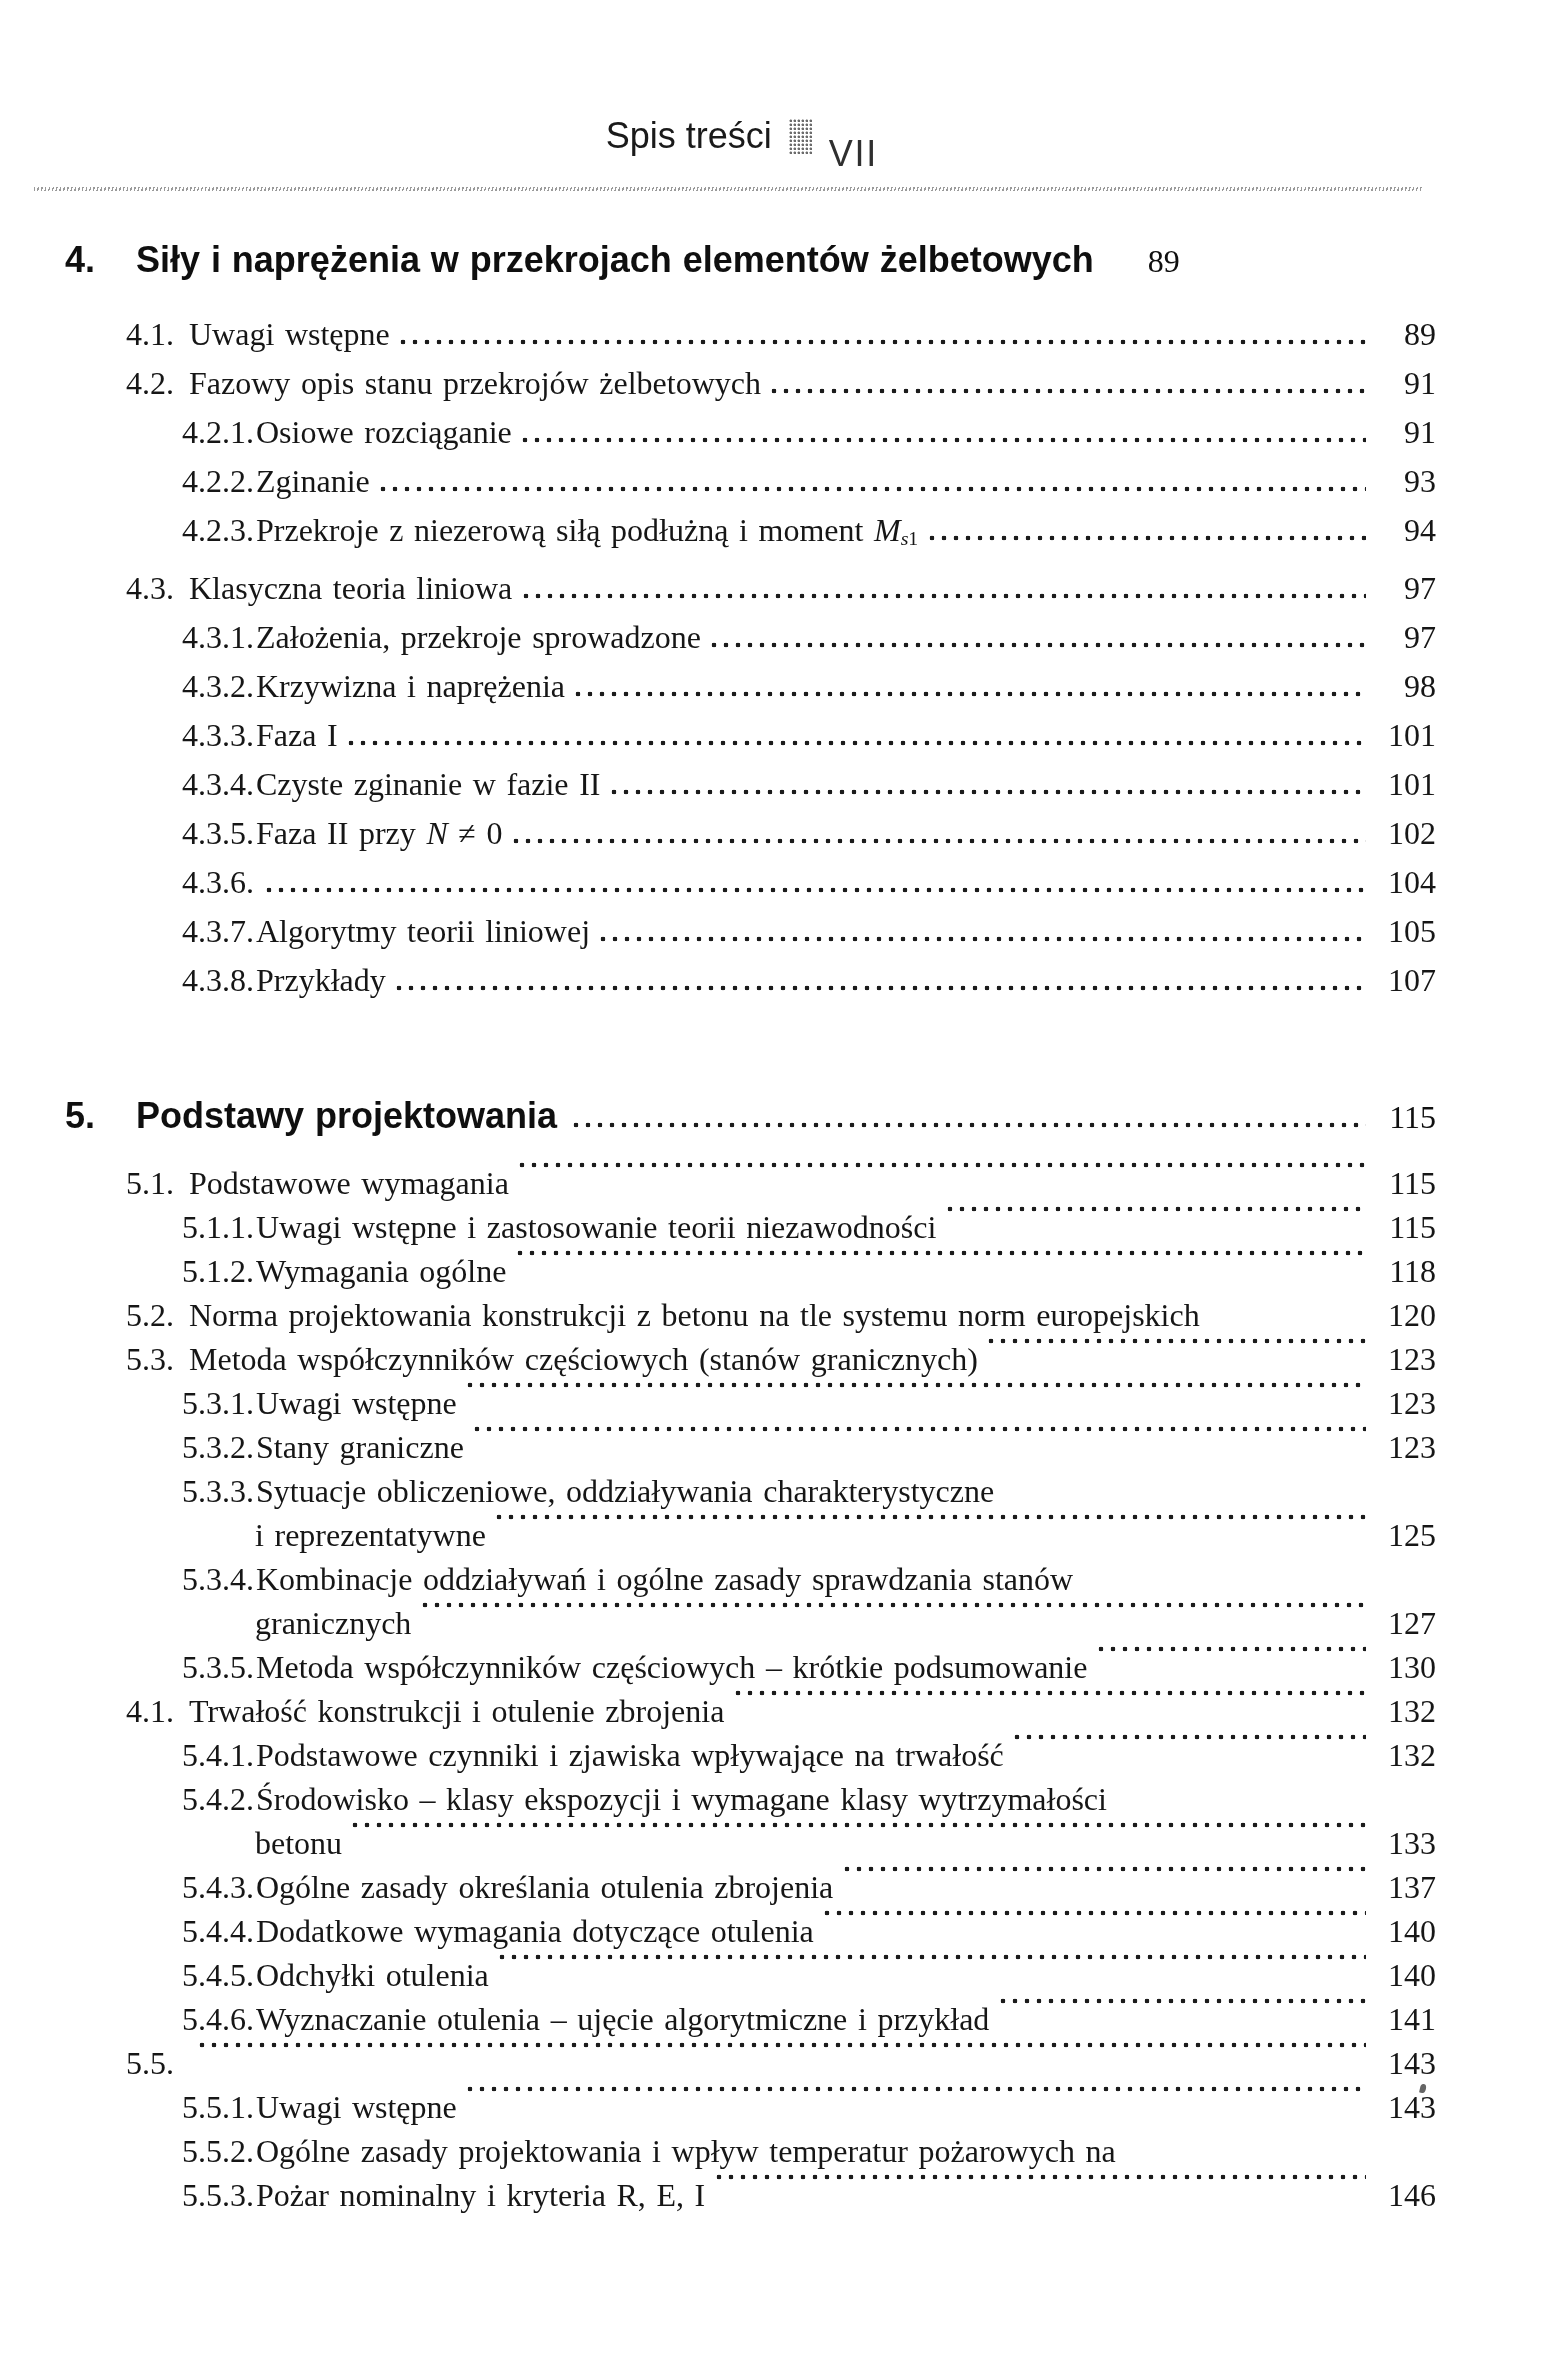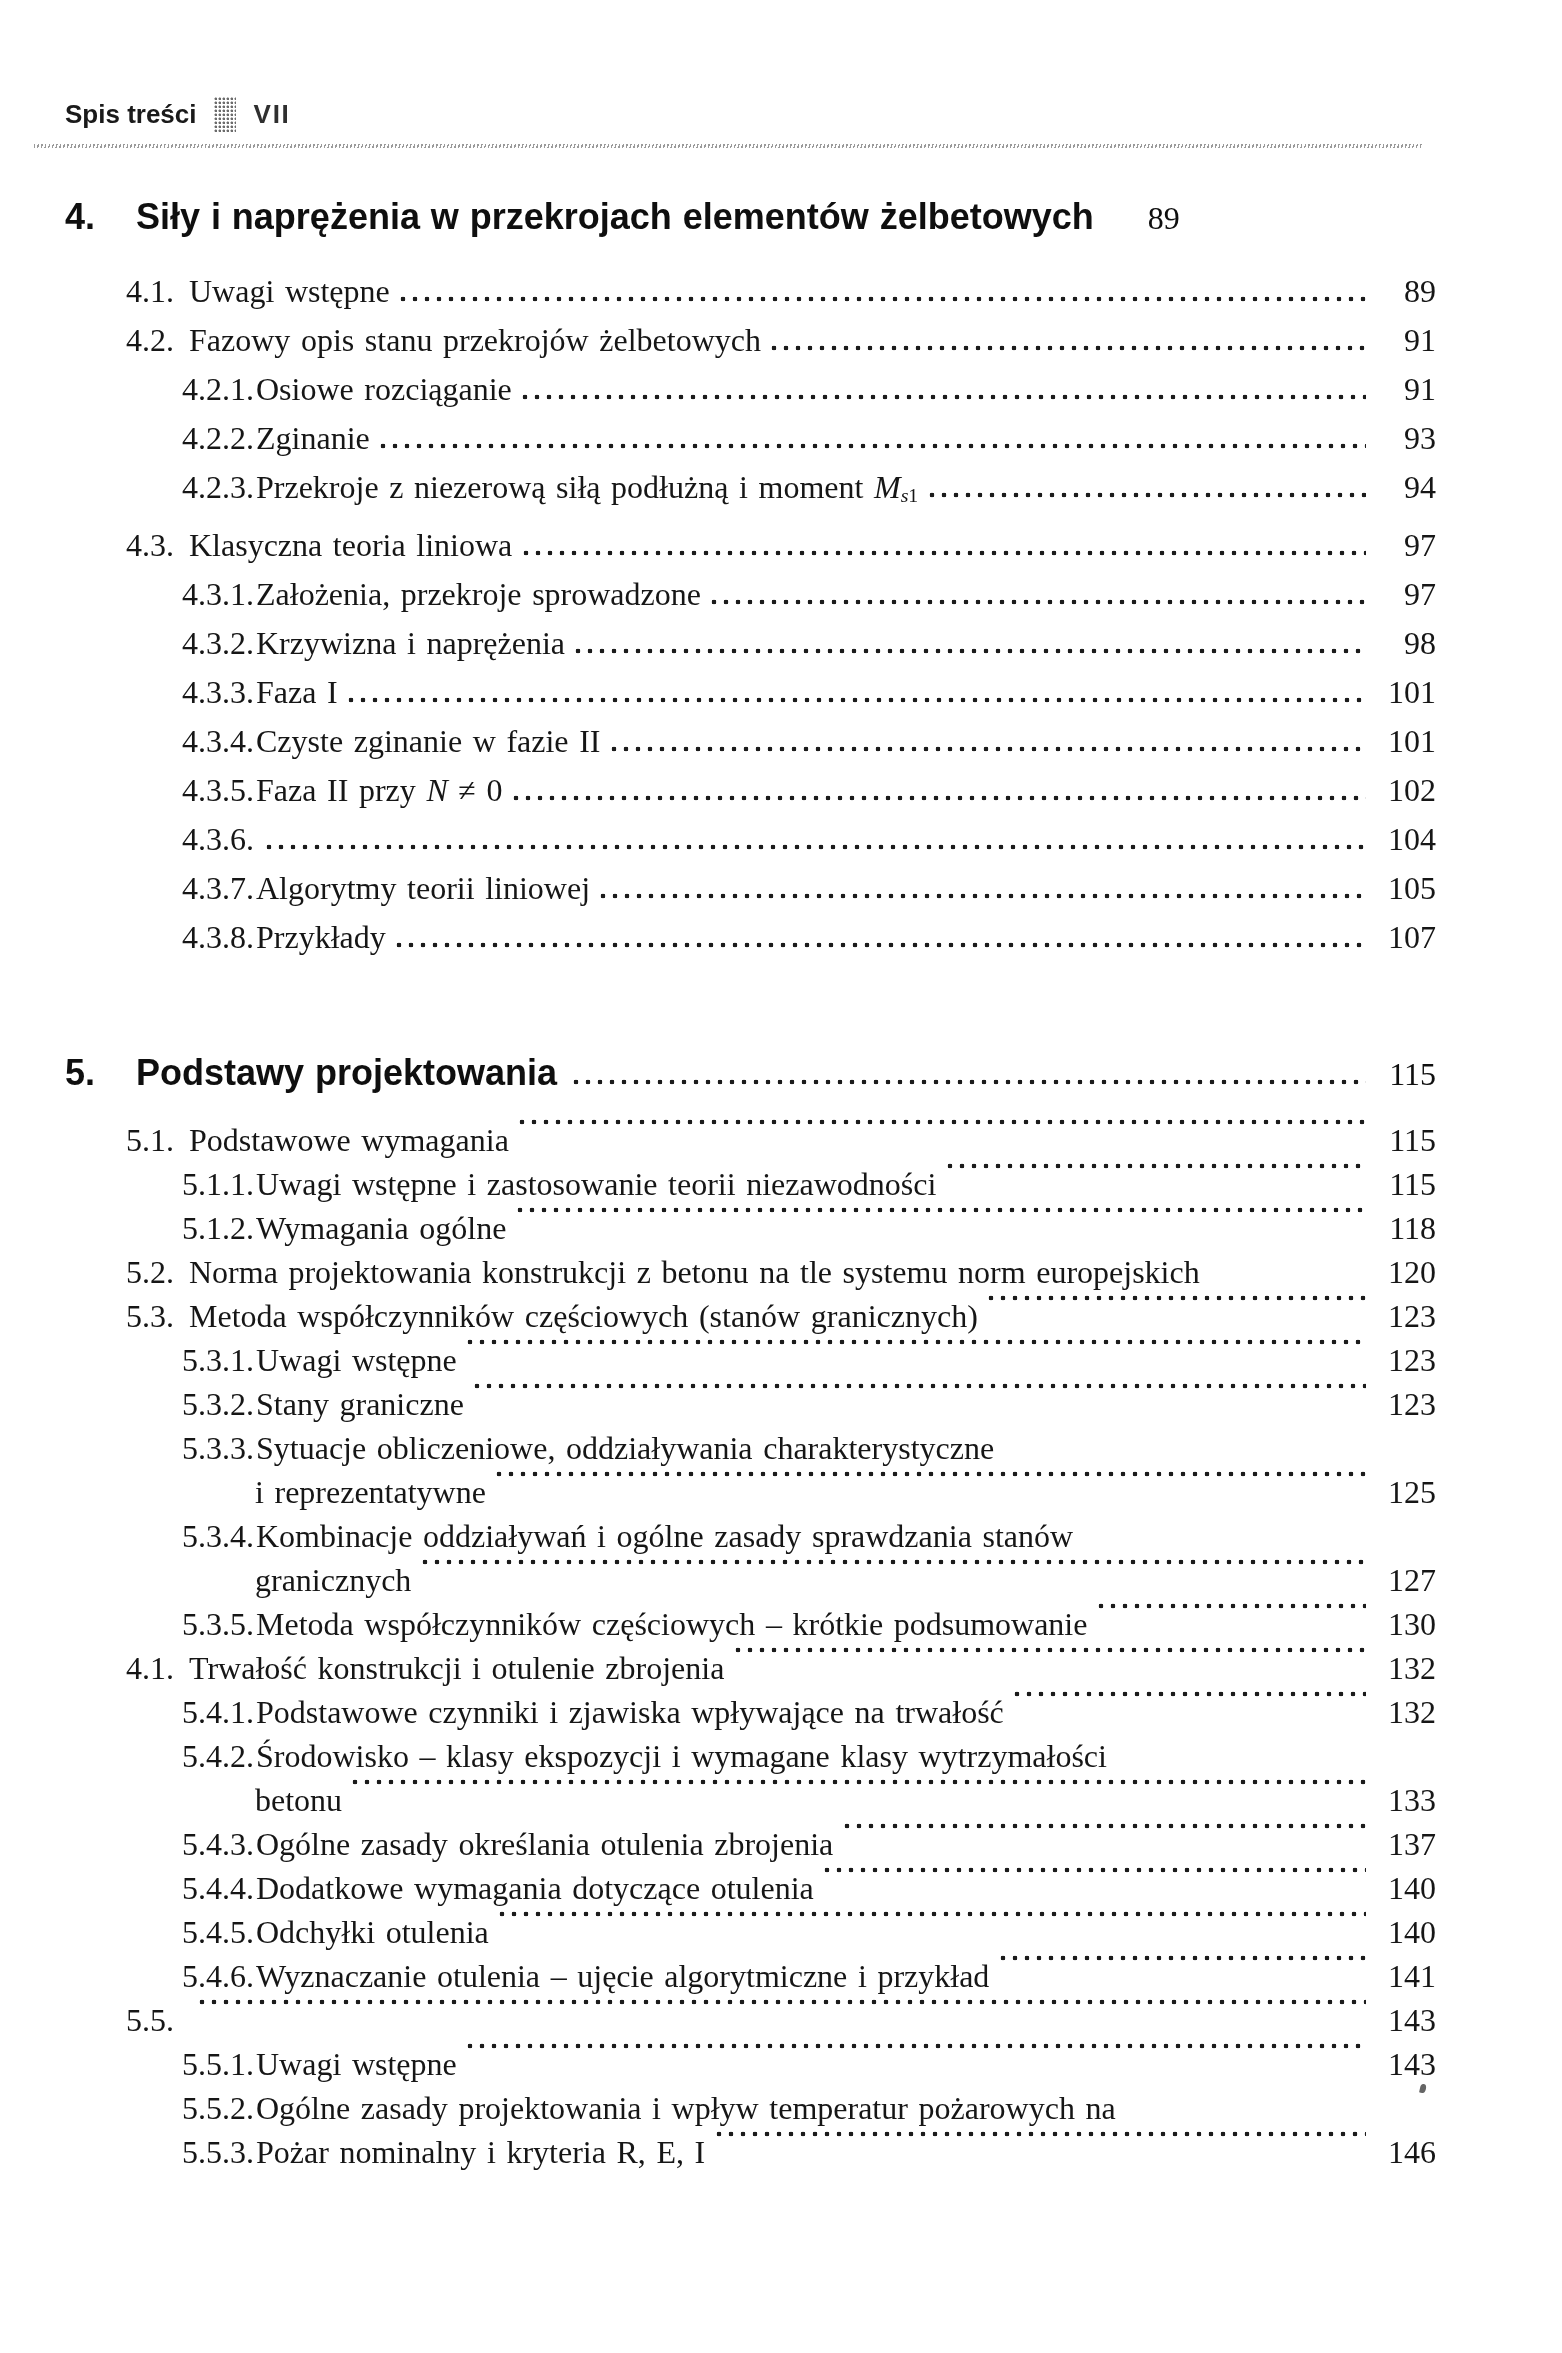--- a/index.html
+++ b/index.html
@@ -12,36 +12,36 @@
     color: #161616;
     overflow: hidden;
   }
   .page-inner {
     padding: 97px 127px 0 65px;
   }
 
   
   .page-header {
     display: flex;
-    justify-content: flex-start;
+    justify-content: center;
     align-items: center;
     gap: 17.3px;
     padding-right: 17.3px;
     font-family: "Liberation Sans", sans-serif;
-    font-weight: 700;
-    font-size: 26px;
+    font-weight: 400;
+    font-size: 36px;
     color: #1a1a1a;
   }
   .halftone-square {
     width: 22.5px;
     height: 35px;
     background-image: radial-gradient(circle at 1.9px 1.9px, #6b6b6b 1.3px, transparent 1.6px);
     background-size: 4px 4px;
   }
-  .page-num-roman { letter-spacing: 1.7px; color: #2f2f2f; }
+  .page-num-roman { letter-spacing: 1.7px; color: #2f2f2f; margin-top: 36px; }
   .header-rule {
     height: 4.3px;
     margin-top: 12px;
     margin-left: -31px;
     width: calc(100% + 17.3px);
     background: repeating-linear-gradient(105deg, #9a9a9a 0 1.4px, rgba(255,255,255,0) 1.4px 3.6px);
   }
 
   
   .row {

